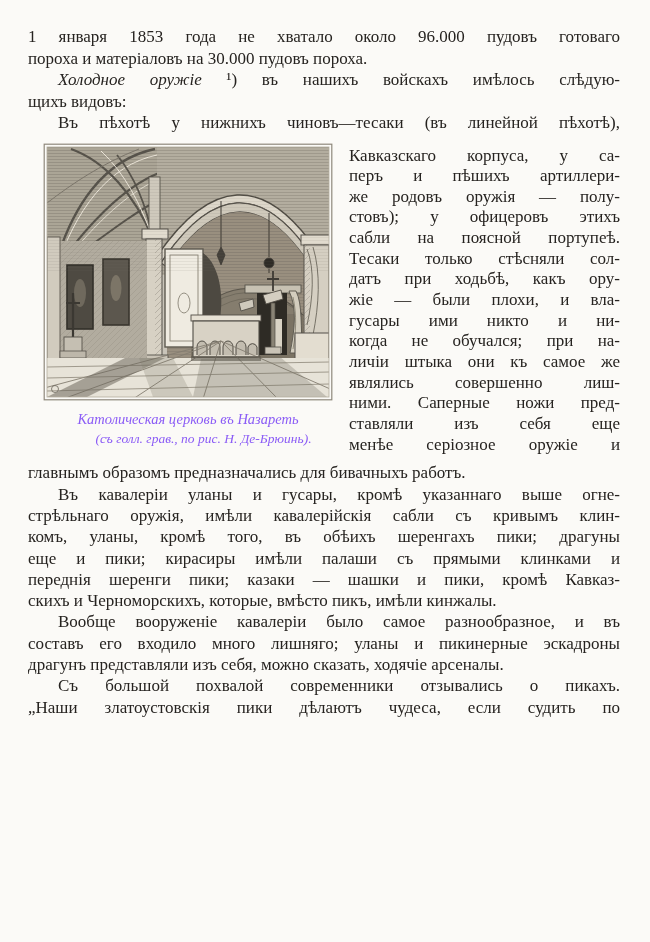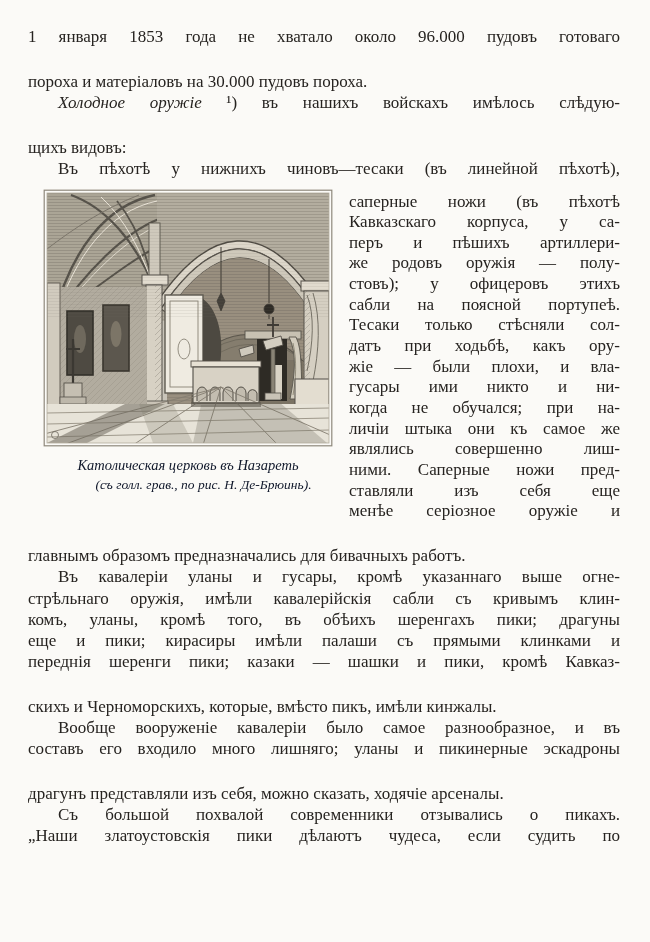--- a/index.html
+++ b/index.html
@@ -15,36 +15,36 @@
     padding:26px 30px 0 28px;
     overflow:hidden;
   }
   .line{
     font-size:17px;
     line-height:21.5px;
     text-align:justify;
     text-align-last:justify;
     white-space:normal;
   }
-  .line.last{text-align-last:left;margin-top:23px;}
+  .line.last{text-align-last:left;}
   .ind{text-indent:30px;}
   .it{font-style:italic;}
   .section-b{display:flex;margin-top:9px;}
   .figure-col{width:290px;margin-left:15px;flex:0 0 auto;}
   .engraving-frame{
     width:290px;height:258px;
     display:block;
   }
   .caption{
     margin-top:9px;
     text-align:center;
     font-style:italic;
     font-size:14.5px;
     line-height:19px;
-    color:#0f172a;
+    color:#8b5cf6;
   }
   .caption .c2{font-size:13.5px;margin-left:31px;}
   .col-right{
     flex:1 1 auto;
     margin-left:16px;
     padding-top:3px;
   }
   .col-right .line{line-height:20.65px;}
   .section-c{margin-top:7px;}
   .section-c .line{line-height:21.3px;}
@@ -202,21 +202,20 @@
         <rect x="4" y="4" width="282" height="250" fill="none" stroke="#b3ad9f" stroke-width="0.8"></rect>
       </svg>
 
       <div class="caption">
         <div>Католическая церковь въ Назареть</div>
         <div class="c2">(съ голл. грав., по рис. Н. Де-Брюинь).</div>
       </div>
     </div>
 
     <div class="col-right">
-        <div class="line">саперные ножи (въ пѣхотѣ</div>
         <div class="line">Кавказскаго корпуса, у са-</div>
         <div class="line">перъ и пѣшихъ артиллери-</div>
         <div class="line">же родовъ оружія — полу-</div>
         <div class="line">стовъ); у офицеровъ этихъ</div>
         <div class="line">сабли на поясной портупеѣ.</div>
         <div class="line">Тесаки только стѣсняли сол-</div>
         <div class="line">датъ при ходьбѣ, какъ ору-</div>
         <div class="line">жіе — были плохи, и вла-</div>
         <div class="line">гусары ими никто и ни-</div>
         <div class="line">когда не обучался; при на-</div>

